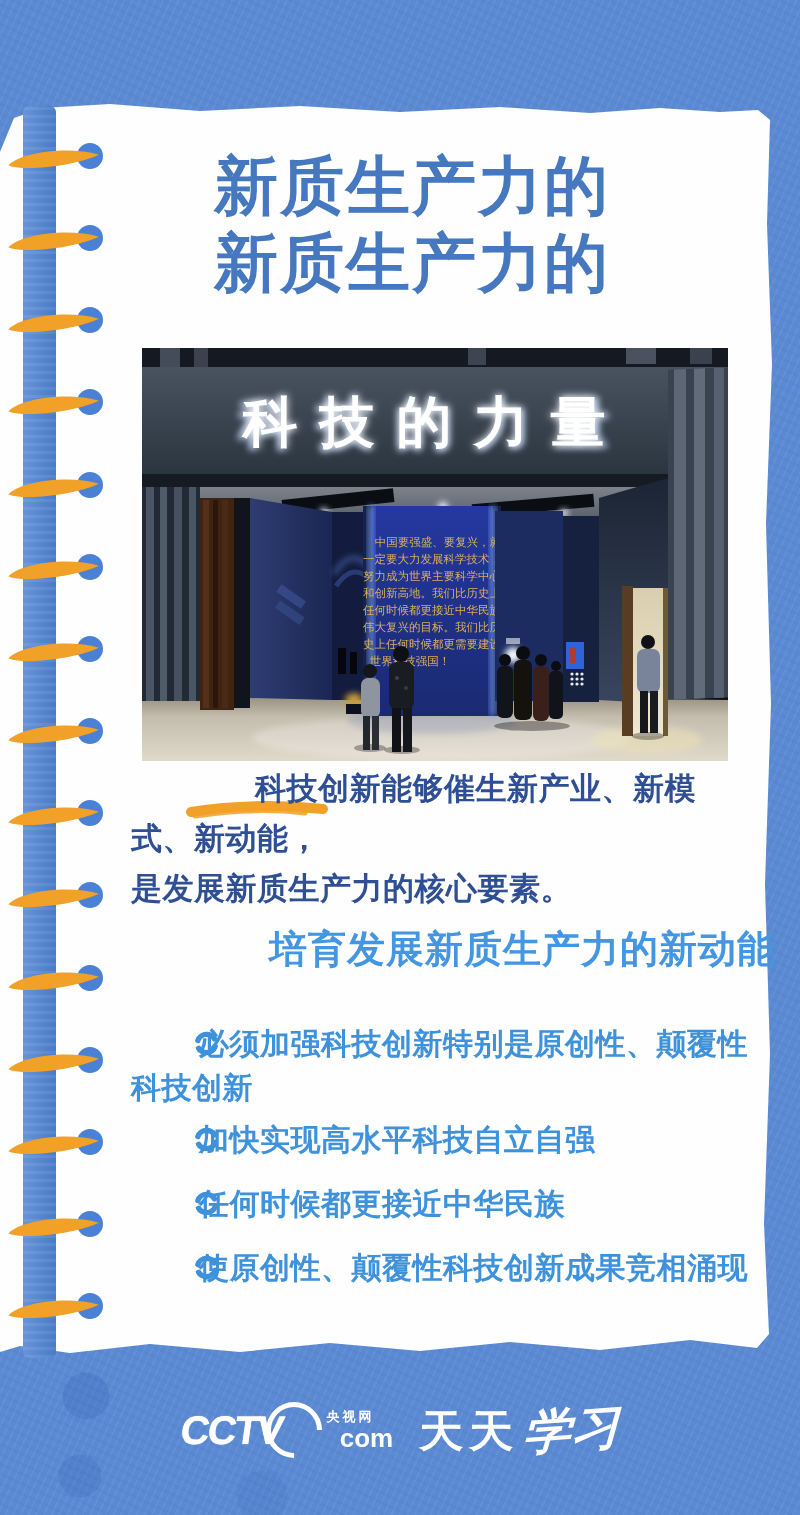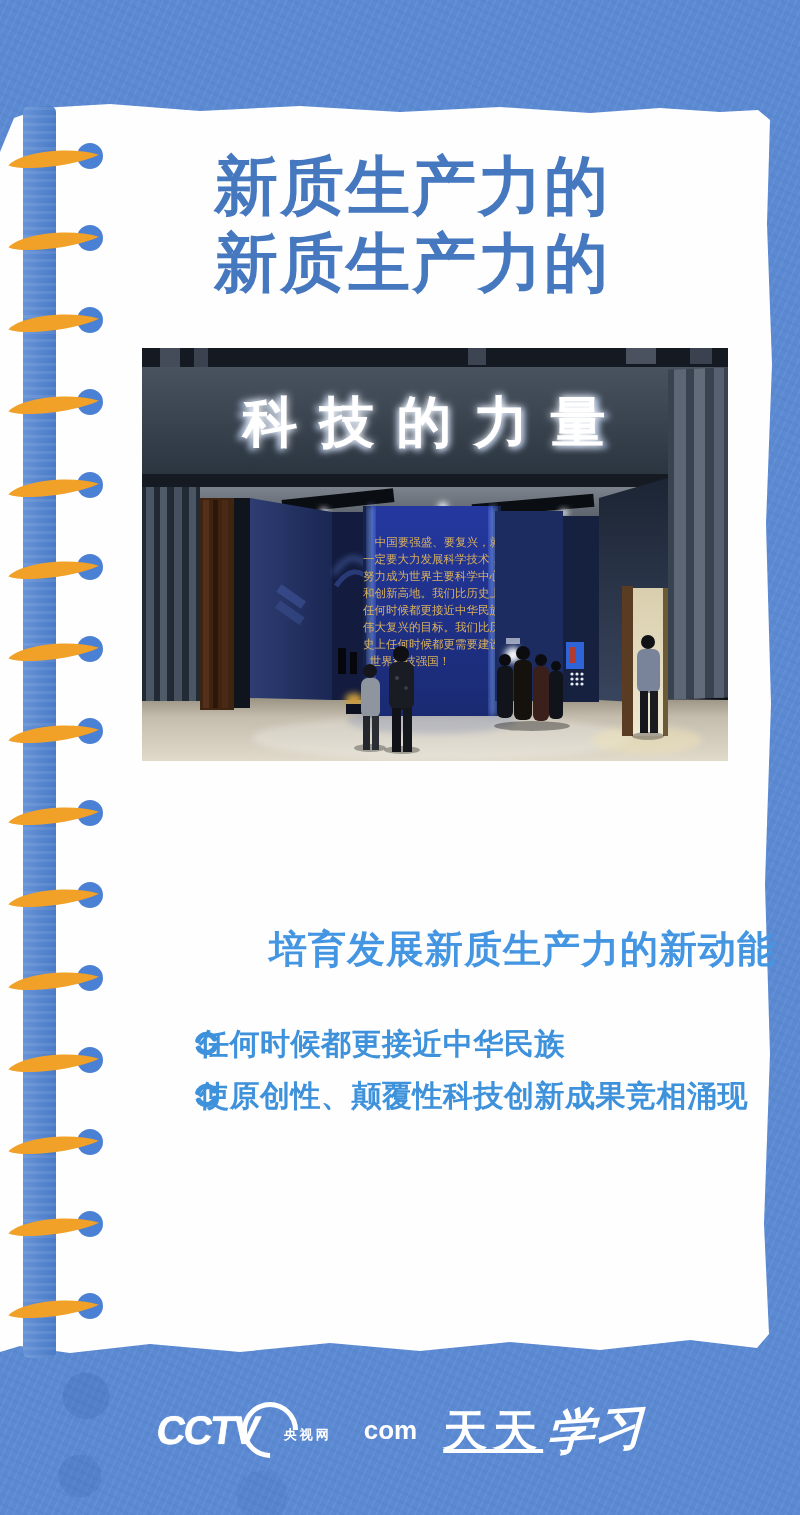--- a/index.html
+++ b/index.html
@@ -46,25 +46,25 @@
   .bullets li:first-child{margin-bottom:8px;}
   .bullets li .cyc{display:inline-block;width:27px;height:27px;vertical-align:-3px;margin-right:10px;}
   
   .footer{position:absolute;left:0;top:1398px;width:800px;display:flex;justify-content:center;
     align-items:center;color:#fff;gap:26px;}
   .cctv-logo{display:flex;align-items:center;}
   .cctv-text{font-size:40px;font-weight:800;letter-spacing:-2px;transform:skewX(-8deg);
     text-shadow:0 0 1px #fff;}
   .cctv-circle{width:46px;height:46px;border:5px solid #fff;border-radius:50%;
     border-left-color:transparent;transform:rotate(-135deg);margin-left:-16px;}
-  .cctv-col{display:flex;flex-direction:row;align-items:flex-end;margin-left:-14px;line-height:1;}
+  .cctv-col{display:flex;flex-direction:column;align-items:center;margin-left:-14px;line-height:1;}
   .cctv-cn{font-size:13px;letter-spacing:3px;font-weight:700;margin-bottom:2px;}
   .cctv-com{font-size:26px;font-weight:700;letter-spacing:0;margin-left:32px;}
   .brand{display:flex;align-items:baseline;}
-  .brand .tt{font-size:44px;font-weight:600;letter-spacing:6px;text-decoration:underline;}
+  .brand .tt{font-size:44px;font-weight:600;letter-spacing:6px;}
   .brand .xx{font-family:"DejaVu Serif","Liberation Serif",serif;font-style:italic;
     font-size:48px;font-weight:700;transform:rotate(-4deg) skewX(-6deg);margin-left:4px;}
 </style>
 </head>
 <body>
 
 <div class="canvas">
 
   <div class="page"></div>
   <div class="spine"></div>
@@ -327,24 +327,38 @@
           <circle cx="506" cy="294" r="7" fill="#101216"></circle>
           <rect x="495" y="301" width="23" height="44" rx="7" fill="#79849a"></rect>
           <rect x="498" y="343" width="8" height="42" fill="#15171c"></rect>
           <rect x="508" y="343" width="8" height="42" fill="#191b21"></rect>
           <ellipse cx="506" cy="388" rx="16" ry="4" fill="#000" opacity=".3"></ellipse>
         </g>
       </g>
     </svg>
   </div>
 
+  <p class="para"><span class="hl"><svg viewBox="0 0 146 22">
+          <path d="M6,14 Q70,4 138,11" stroke="#f1a028" stroke-width="10" stroke-linecap="round" fill="none"></path>
+          <path d="M10,18 Q70,9 120,15" stroke="#f1a028" stroke-width="5" stroke-linecap="round" fill="none" opacity=".85"></path>
+        </svg><span class="t">科技创新</span></span><span>能够催生新产业、新模式、新动能，</span><br><span>是发展新质生产力的核心要素。</span></p>
 
   <h2 class="subtitle">培育发展新质生产力的新动能</h2>
 
   <ul class="bullets">
+    <li><span class="cyc"><svg viewBox="0 0 28 28">
+            <circle cx="14" cy="14" r="9.5" fill="none" stroke="#3e91db" stroke-width="5.5" stroke-dasharray="21.5 8.3" stroke-dashoffset="-3" stroke-linecap="round"></circle>
+            <path d="M22.5,4.5 L25.5,10 L19.5,9.5 Z" fill="#3e91db"></path>
+            <path d="M5.5,23.5 L2.5,18 L8.5,18.5 Z" fill="#3e91db"></path>
+          </svg></span><span>必须加强科技创新特别是原创性、颠覆性</span><br><span>科技创新</span></li>
+    <li><span class="cyc"><svg viewBox="0 0 28 28">
+            <circle cx="14" cy="14" r="9.5" fill="none" stroke="#3e91db" stroke-width="5.5" stroke-dasharray="21.5 8.3" stroke-dashoffset="-3" stroke-linecap="round"></circle>
+            <path d="M22.5,4.5 L25.5,10 L19.5,9.5 Z" fill="#3e91db"></path>
+            <path d="M5.5,23.5 L2.5,18 L8.5,18.5 Z" fill="#3e91db"></path>
+          </svg></span><span>加快实现高水平科技自立自强</span></li>
     <li><span class="cyc"><svg viewBox="0 0 28 28">
             <circle cx="14" cy="14" r="9.5" fill="none" stroke="#3e91db" stroke-width="5.5" stroke-dasharray="21.5 8.3" stroke-dashoffset="-3" stroke-linecap="round"></circle>
             <path d="M22.5,4.5 L25.5,10 L19.5,9.5 Z" fill="#3e91db"></path>
             <path d="M5.5,23.5 L2.5,18 L8.5,18.5 Z" fill="#3e91db"></path>
           </svg></span><span>任何时候都更接近中华民族</span></li>
     <li><span class="cyc"><svg viewBox="0 0 28 28">
             <circle cx="14" cy="14" r="9.5" fill="none" stroke="#3e91db" stroke-width="5.5" stroke-dasharray="21.5 8.3" stroke-dashoffset="-3" stroke-linecap="round"></circle>
             <path d="M22.5,4.5 L25.5,10 L19.5,9.5 Z" fill="#3e91db"></path>
             <path d="M5.5,23.5 L2.5,18 L8.5,18.5 Z" fill="#3e91db"></path>
           </svg></span><span>使原创性、颠覆性科技创新成果竞相涌现</span></li>

